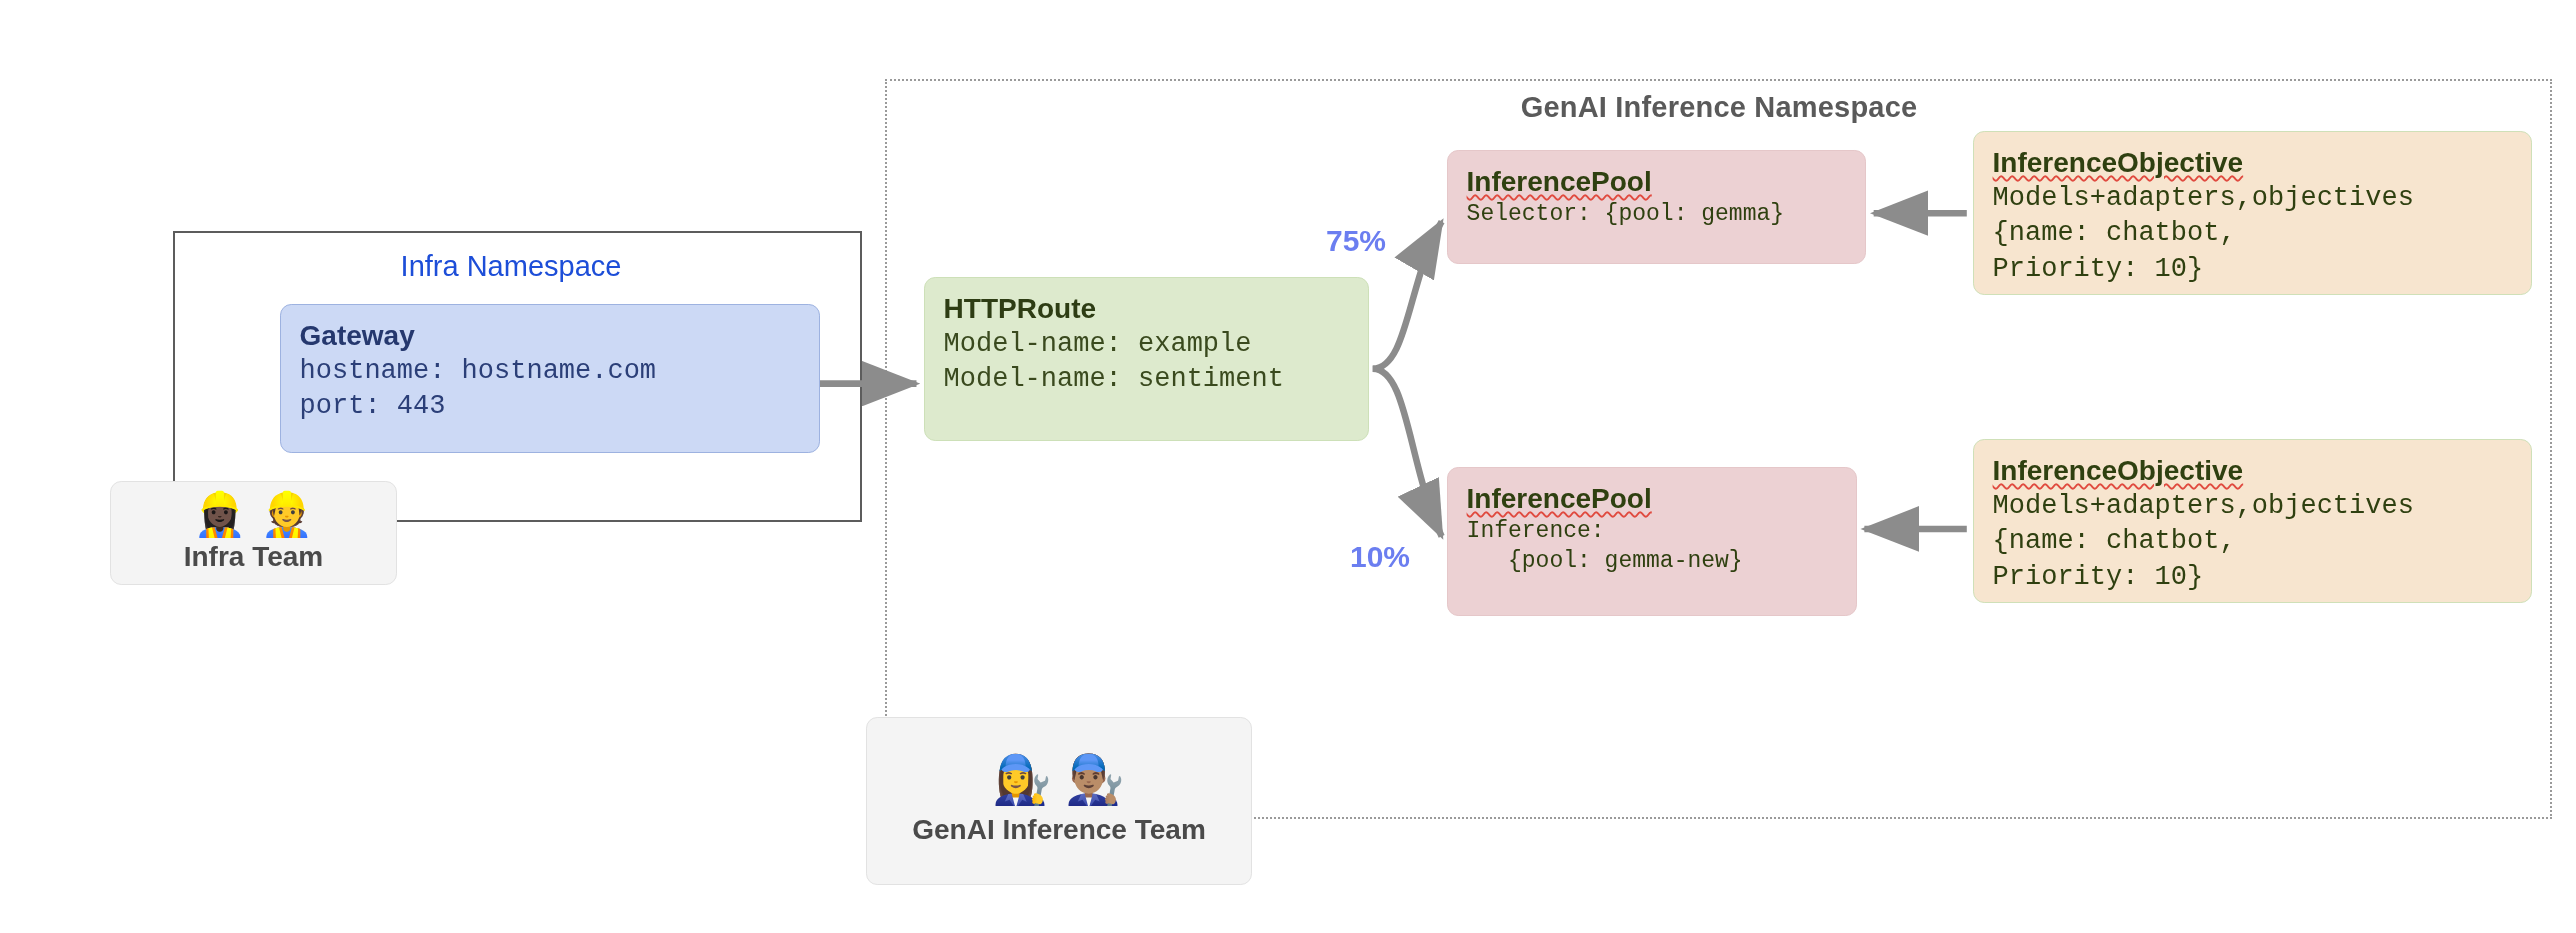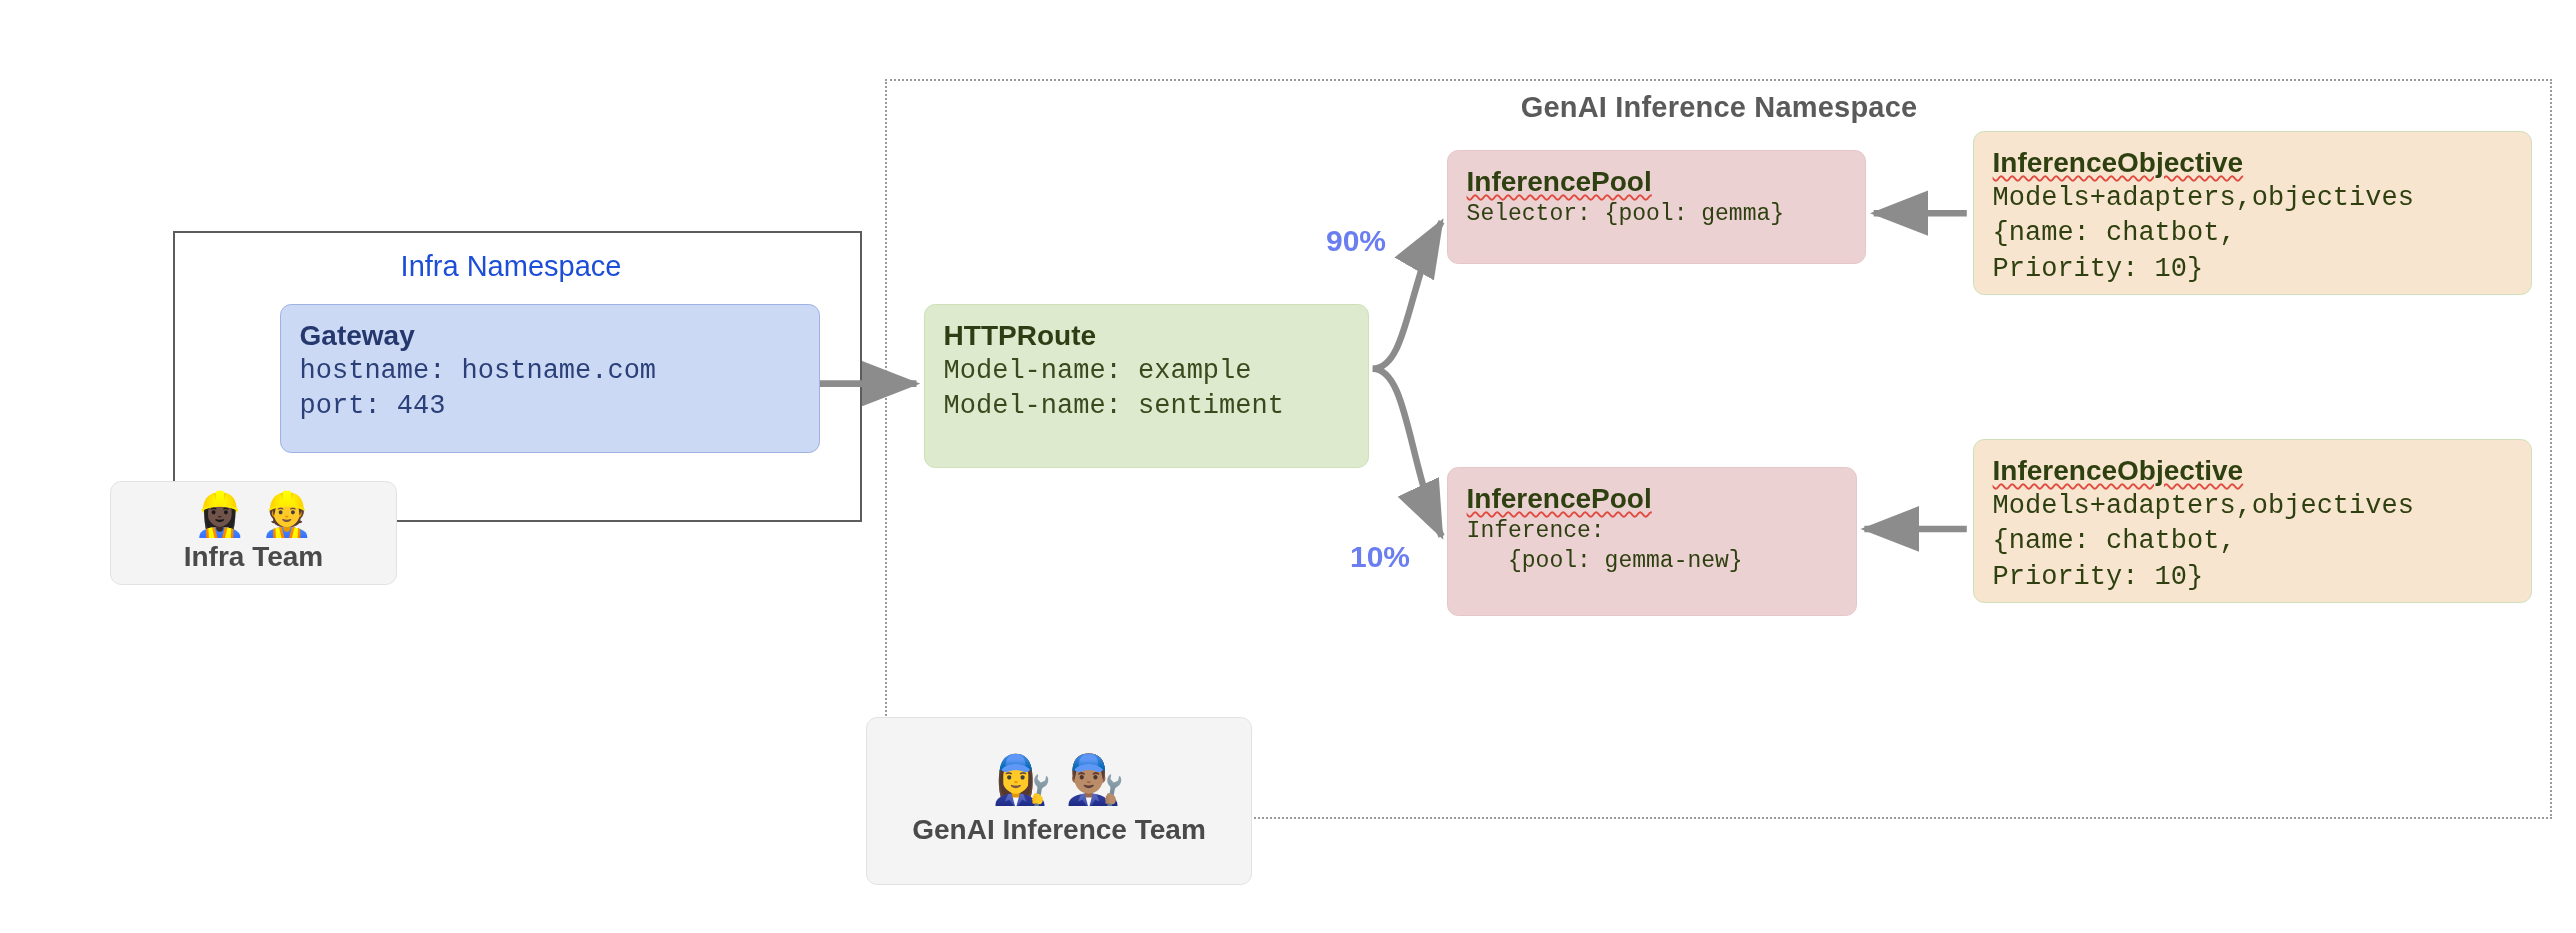--- a/index.html
+++ b/index.html
@@ -93,21 +93,21 @@
     width: 540px; height: 149px;
     background: #ccd9f5;
     border: 1.9px solid #9db2e0;
     color: #2b3f78;
     margin-left: 32px;
   }
   #gateway .title { color: #25386e; }
 
   
   #httproute {
-    left: 924px; top: 304px;
+    left: 924px; top: 277px;
     width: 445px; height: 164px;
     background: #ddeacd;
     border: 1.9px solid #cde0b8;
     color: #3a4a1e;
   }
   #httproute .title { color: #2e3d14; }
 
   
   .pool {
     background: #ecd1d3;
@@ -230,21 +230,21 @@
     <span class="mono">Priority: 10}</span>
   </div>
 
   <div class="abs card objective" id="obj-bottom">
     <span class="title squiggle">InferenceObjective</span>
     <span class="mono">Models+adapters,objectives</span>
     <span class="mono">{name: chatbot,</span>
     <span class="mono">Priority: 10}</span>
   </div>
 
-  <div class="abs pct" id="pct-90">90%</div>
+  <div class="abs pct" id="pct-90">75%</div>
   <div class="abs pct" id="pct-10">10%</div>
 
   <div class="abs team-box" id="infra-team">
     <div class="team-emojis">👷🏿‍♀️👷</div>
     <div class="team-label">Infra Team</div>
   </div>
 
   <div class="abs team-box" id="genai-team">
     <div class="team-emojis">👩‍🔧👨🏽‍🔧</div>
     <div class="team-label">GenAI Inference Team</div>

